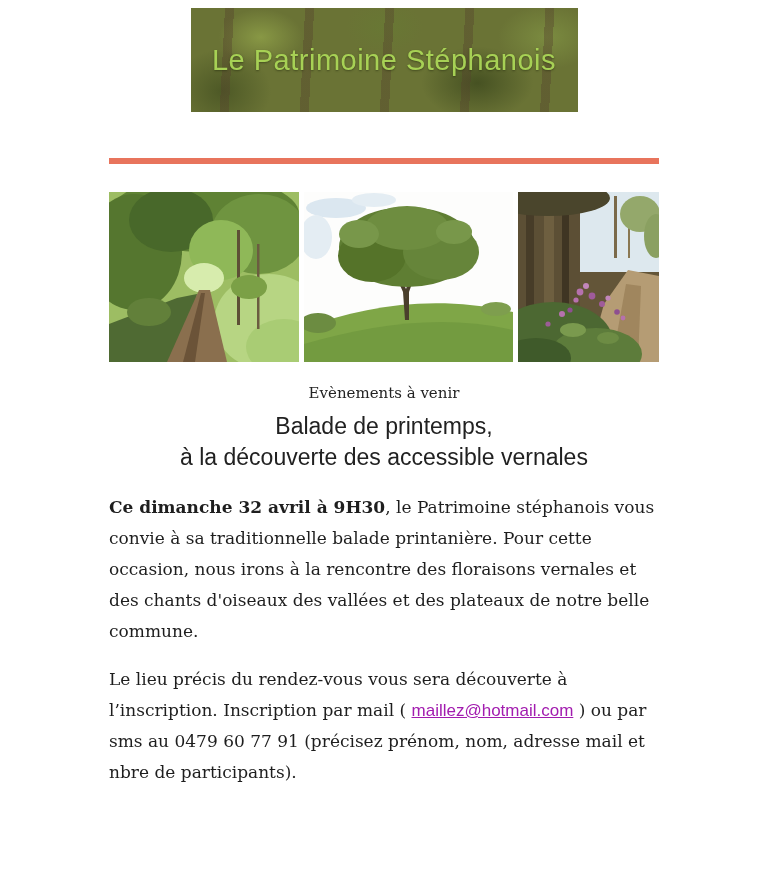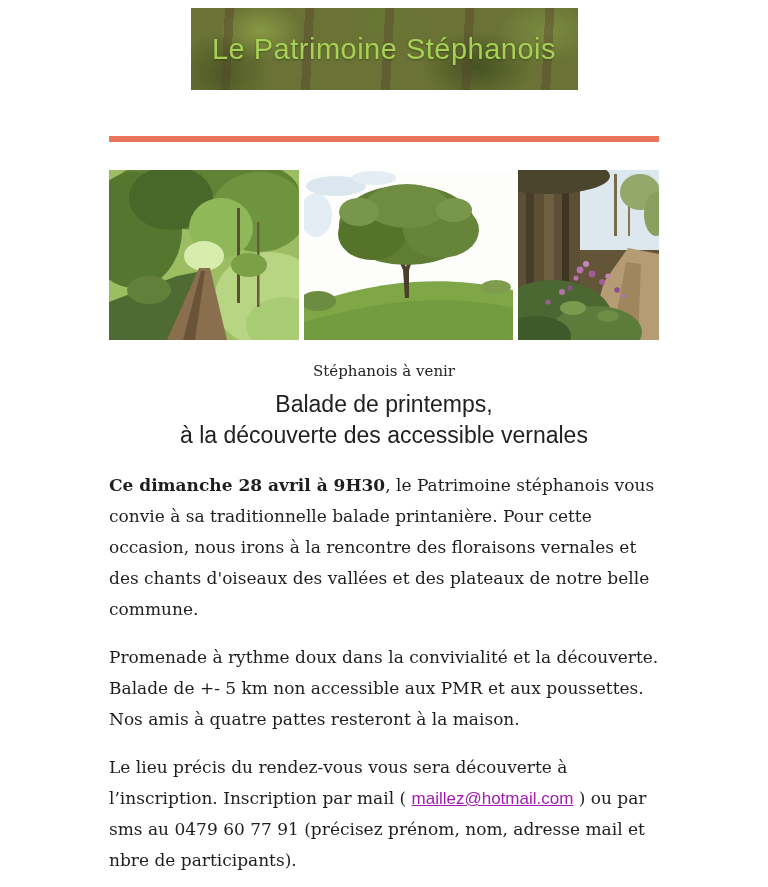--- a/index.html
+++ b/index.html
@@ -15,21 +15,21 @@
   .page {
     width: 768px;
     min-height: 887px;
     background: #ffffff;
     padding-bottom: 20px;
     box-sizing: border-box;
   }
   
   .banner {
     width: 387px;
-    height: 82px;
+    height: 104px;
     margin: 8px auto 0;
     position: relative;
     overflow: hidden;
     background-color: #6a7335;
     background-image:
       repeating-linear-gradient(93deg,
         rgba(0,0,0,0) 0 34px,
         rgba(84,66,44,0.40) 34px 43px,
         rgba(0,0,0,0) 43px 80px),
       radial-gradient(60px 40px at 18% 28%, rgba(146,164,74,0.75), rgba(0,0,0,0) 70%),
@@ -175,31 +175,30 @@
       <circle cx="84" cy="112" r="3" fill="#a05b9b"></circle>
       <circle cx="90" cy="106" r="2.6" fill="#c286bb"></circle>
       <circle cx="44" cy="122" r="3" fill="#b671ae"></circle>
       <circle cx="52" cy="118" r="2.6" fill="#8e4f90"></circle>
       <circle cx="99" cy="120" r="2.8" fill="#8e4f90"></circle>
       <circle cx="105" cy="126" r="2.4" fill="#b671ae"></circle>
       <circle cx="30" cy="132" r="2.6" fill="#9c5d97"></circle>
     </svg>
   </div>
 
-  <div class="kicker">Stéphanois à venir</div>
+  <div class="kicker">Evènements à venir</div>
 
   <h1 class="event-title">
     <div>Balade de printemps,</div>
     <div>à la découverte des accessible vernales</div>
   </h1>
 
   <div class="content">
     <p>
-      <strong>Ce dimanche 28 avril à 9H30</strong><span>, le Patrimoine stéphanois vous convie à sa traditionnelle balade printanière. Pour cette occasion, nous irons à la rencontre des floraisons vernales et des chants d'oiseaux des vallées et des plateaux de notre belle commune.</span>
+      <strong>Ce dimanche 32 avril à 9H30</strong><span>, le Patrimoine stéphanois vous convie à sa traditionnelle balade printanière. Pour cette occasion, nous irons à la rencontre des floraisons vernales et des chants d'oiseaux des vallées et des plateaux de notre belle commune.</span>
     </p>
-    <p>Promenade à rythme doux dans la convivialité et la découverte. Balade de +- 5 km non accessible aux PMR et aux poussettes. Nos amis à quatre pattes resteront à la maison.</p>
     <p>
       <span>Le lieu précis du rendez-vous vous sera découverte à l’inscription. Inscription par mail ( </span><a href="#" class="email-link">maillez@hotmail.com</a><span> ) ou par sms au 0479 60 77 91 (précisez prénom, nom, adresse mail et nbre de participants).</span>
     </p>
 
   </div>
 
 </div>
 
 </body></html>

